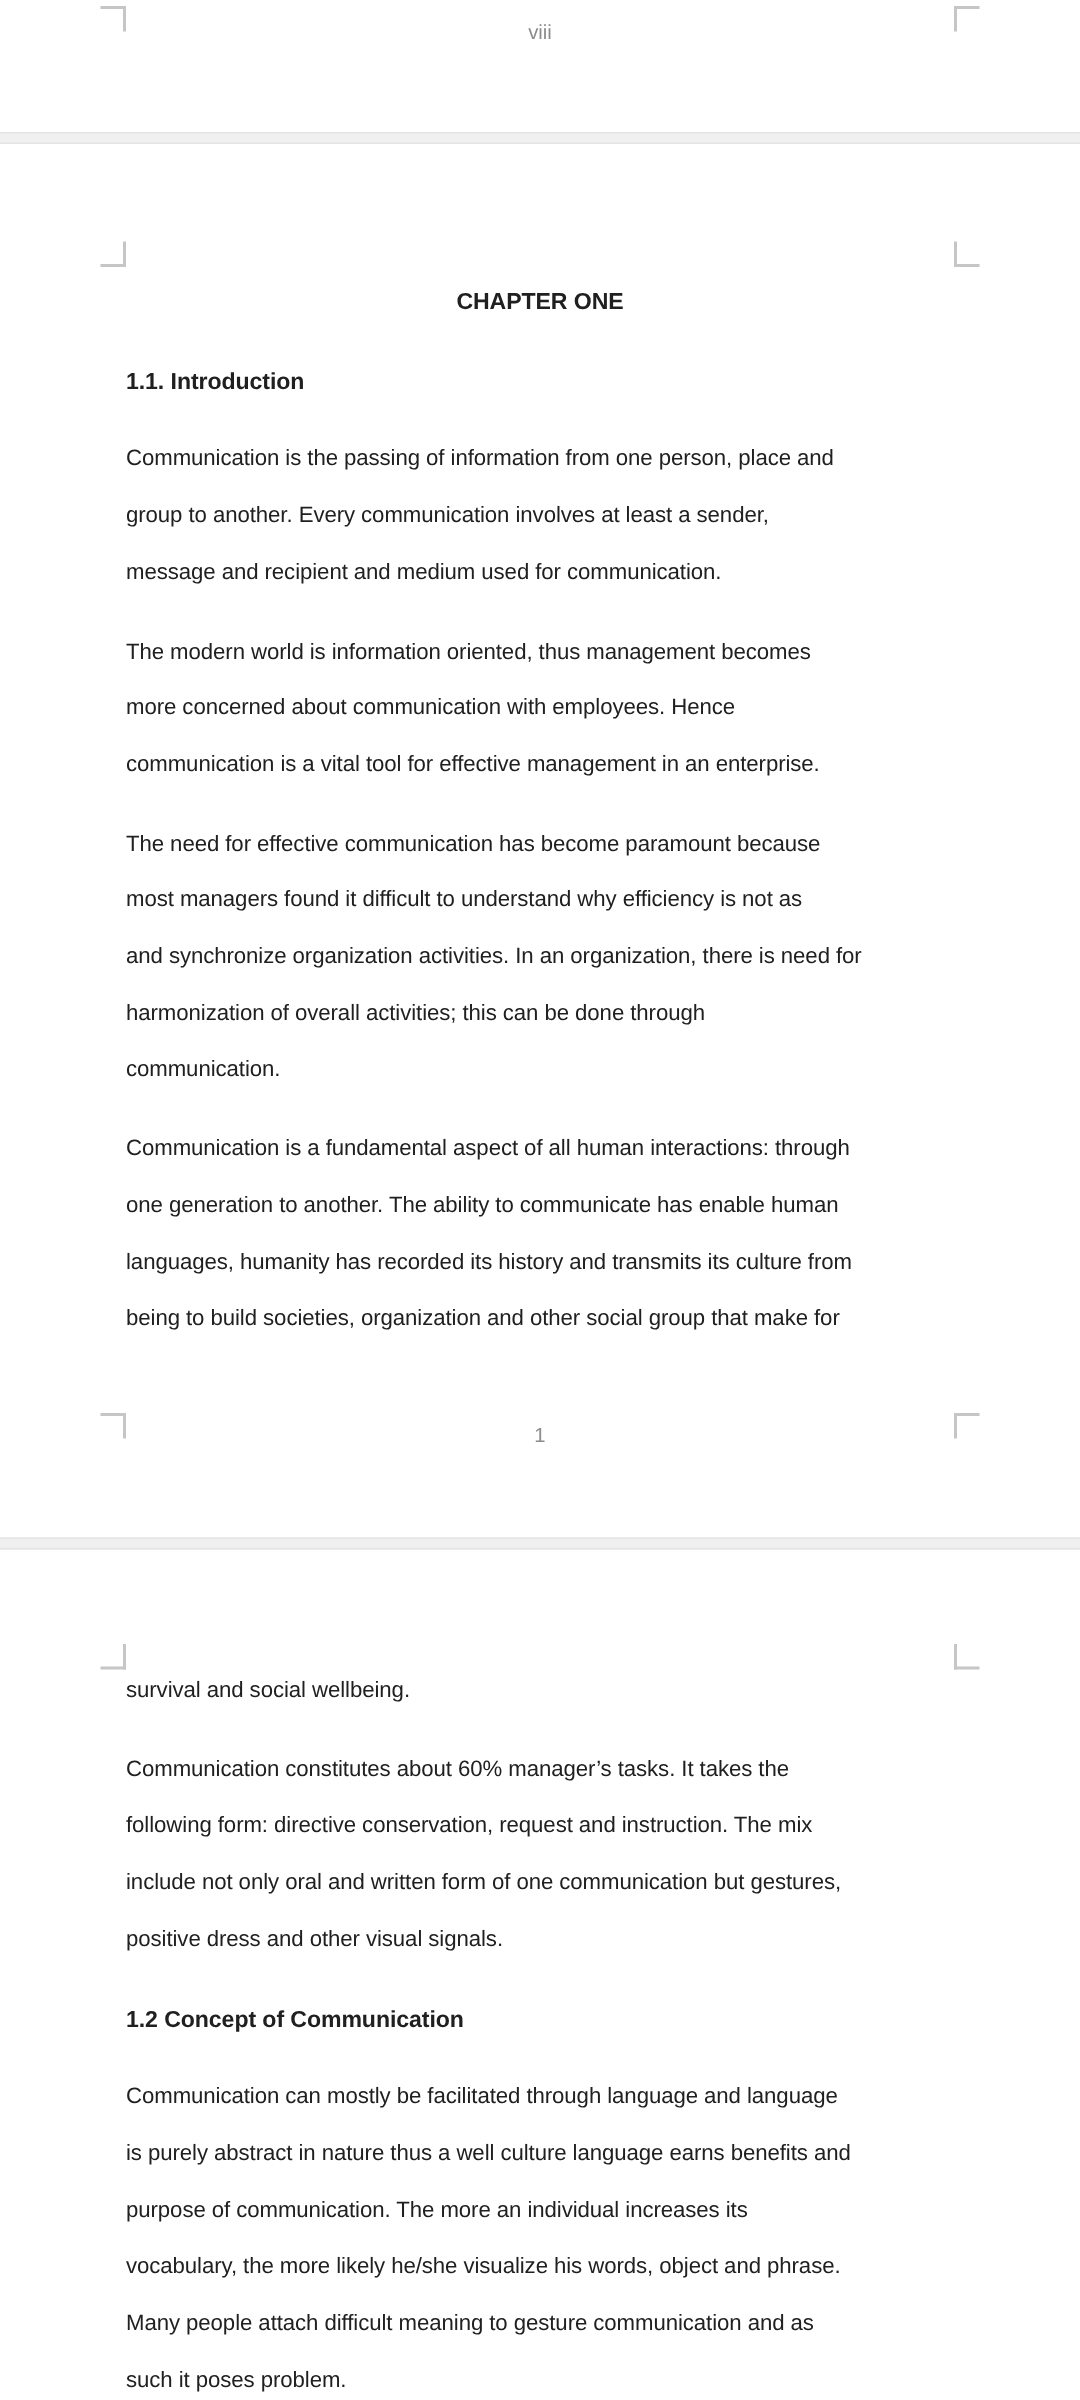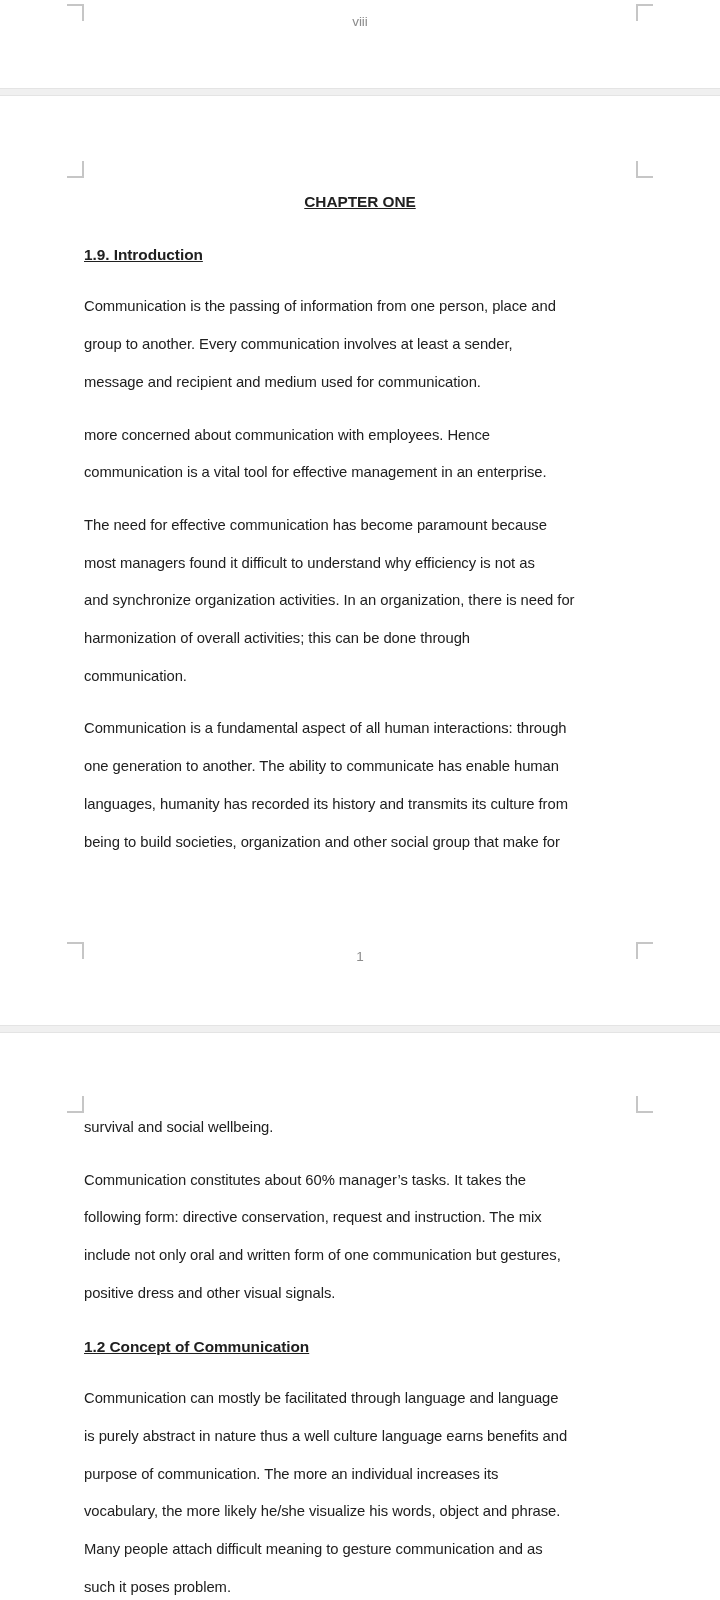--- a/index.html
+++ b/index.html
@@ -55,21 +55,21 @@
   .content {
     position: absolute;
     left: 84px;
     width: 552px;
     font-size: 14.8px;
     line-height: 37.7px;
     letter-spacing: -0.05px;
   }
   .block { margin: 0 0 15px 0; }
   .block:last-child { margin-bottom: 0; }
-  .heading { font-weight: bold; font-size: 15.4px; text-decoration: underline; }
+  .heading { font-weight: bold; font-size: 15.4px; }
   .center { text-align: center; }
   .ln { white-space: nowrap; }
   .center .ln { white-space: normal; }
 </style>
 </head>
 <body>
 
 <div class="viewport">
 
   <div class="corner bl" style="left:67px; top:4px;"></div>
@@ -79,28 +79,29 @@
   <div class="page-sep" style="top:88px;"></div>
 
   <div class="corner tl" style="left:67px; top:161px;"></div>
   <div class="corner tr" style="left:636px; top:161px;"></div>
 
   <div class="content" style="top:183px;">
     <div class="block heading center">
       <div class="ln">CHAPTER ONE</div>
     </div>
     <div class="block heading">
-      <div class="ln">1.9. Introduction</div>
+      <div class="ln">1.1. Introduction</div>
     </div>
     <div class="block">
         <div class="ln">Communication is the passing of information from one person, place and</div>
         <div class="ln">group to another. Every communication involves at least a sender,</div>
         <div class="ln">message and recipient and medium used for communication.</div>
       </div>
     <div class="block">
+        <div class="ln">The modern world is information oriented, thus management becomes</div>
         <div class="ln">more concerned about communication with employees. Hence</div>
         <div class="ln">communication is a vital tool for effective management in an enterprise.</div>
       </div>
     <div class="block">
         <div class="ln">The need for effective communication has become paramount because</div>
         <div class="ln">most managers found it difficult to understand why efficiency is not as</div>
         <div class="ln">and synchronize organization activities. In an organization, there is need for</div>
         <div class="ln">harmonization of overall activities; this can be done through</div>
         <div class="ln">communication.</div>
       </div>

